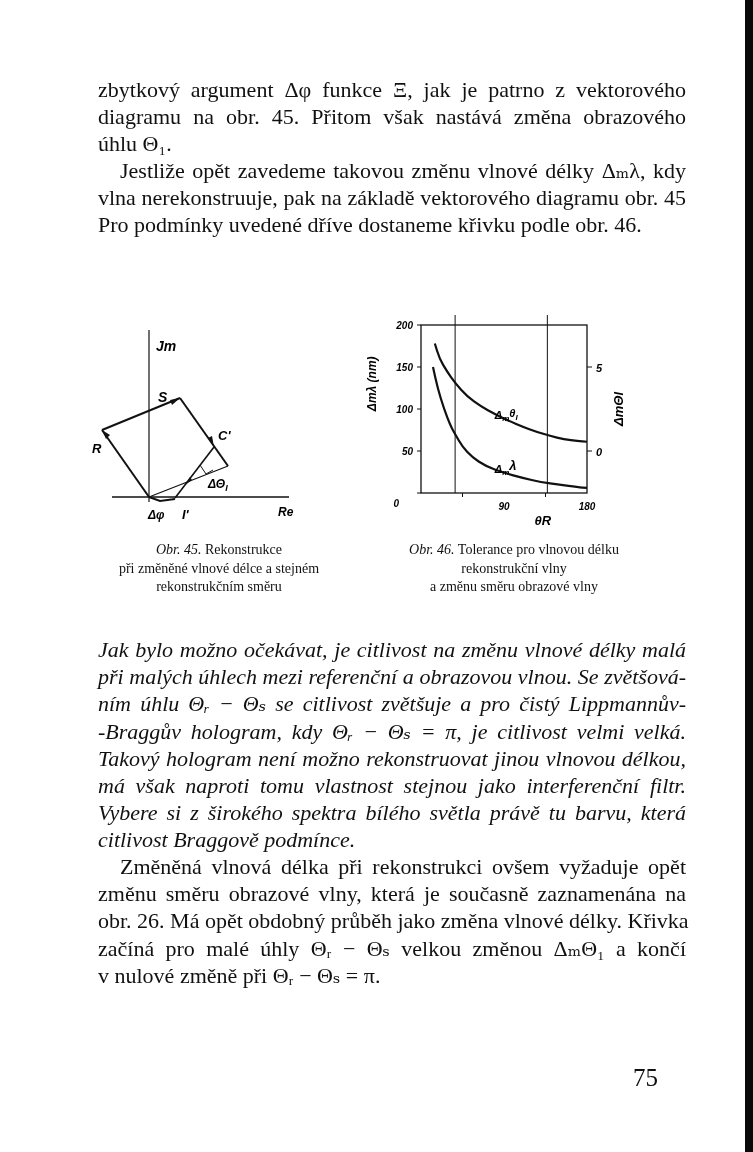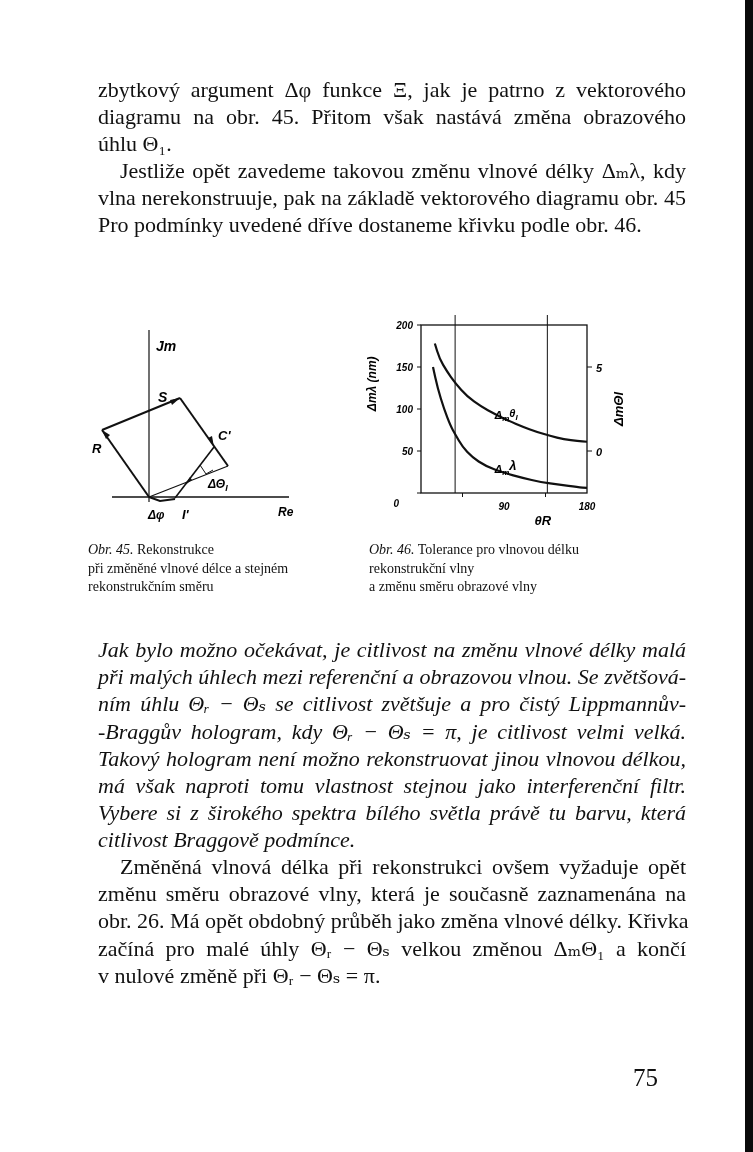--- a/index.html
+++ b/index.html
@@ -3,21 +3,21 @@
 <meta charset="utf-8">
 <style>
   html, body { margin: 0; padding: 0; background: #ffffff; }
   body { width: 753px; height: 1152px; position: relative; overflow: hidden;
          font-family: "Liberation Serif", "DejaVu Serif", serif; color: #111; }
   .page-edge { position: absolute; left: 745px; top: 0; width: 8px; height: 1152px; background: #0a0a0a; }
   .para { position: absolute; left: 62px; width: 588px; font-size: 22px; line-height: 27.2px;
           text-align: justify; text-align-last: justify; margin-left: 36px; }
   .para .ln { display: block; white-space: nowrap; text-align-last: justify; text-align: justify; }
   .ln.last { text-align-last: left; }
-  .caption { position: absolute; font-size: 14px; line-height: 18.5px; }
+  .caption { position: absolute; font-size: 14px; line-height: 18.5px; text-align: center; }
   .caption i { font-style: italic; }
   .page-num { position: absolute; left: 633px; top: 1064px; font-size: 25px; }
   svg text { font-family: "Liberation Sans", "DejaVu Sans", sans-serif; font-style: italic; font-weight: bold; }
 </style>
 </head>
 <body>
 
 <div class="page-edge"></div>
 
 <div class="para" id="p1" style="top: 76px;">

